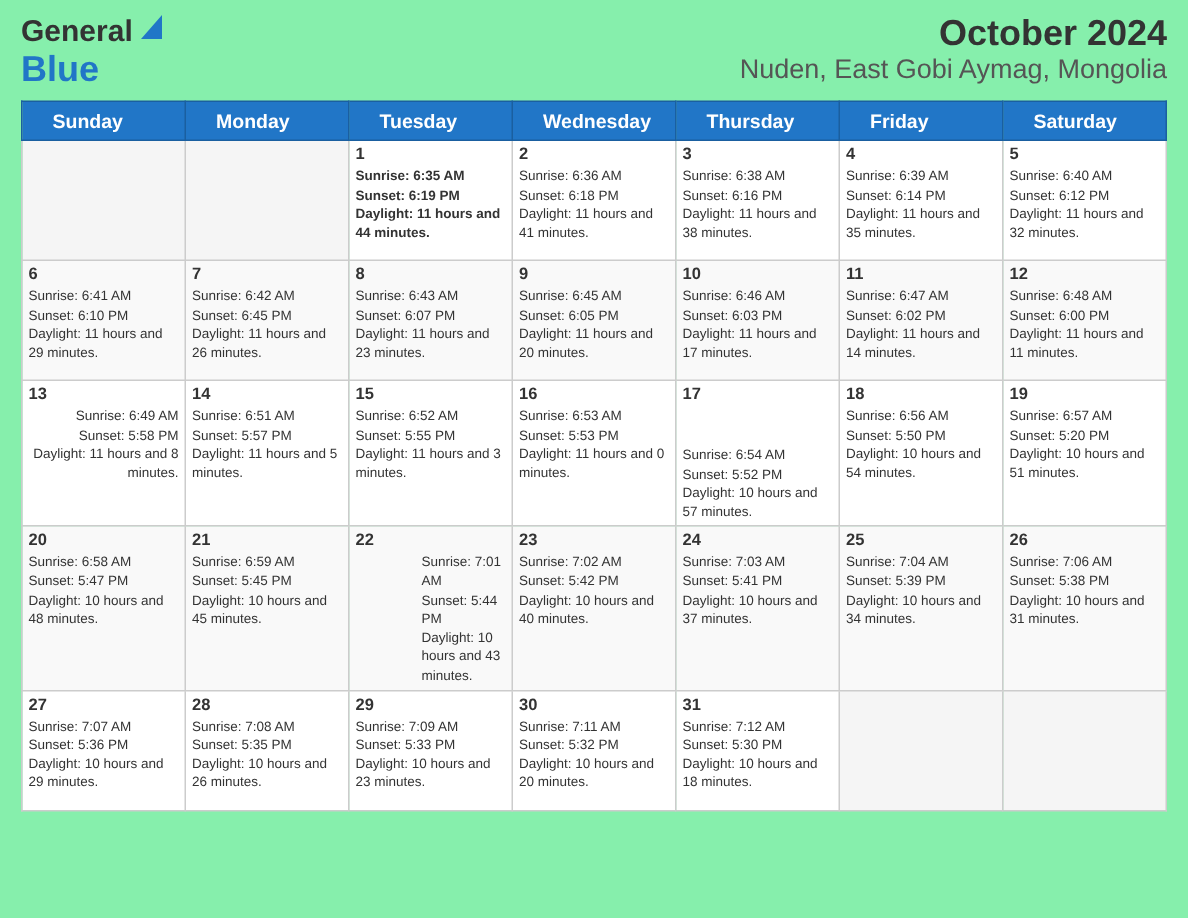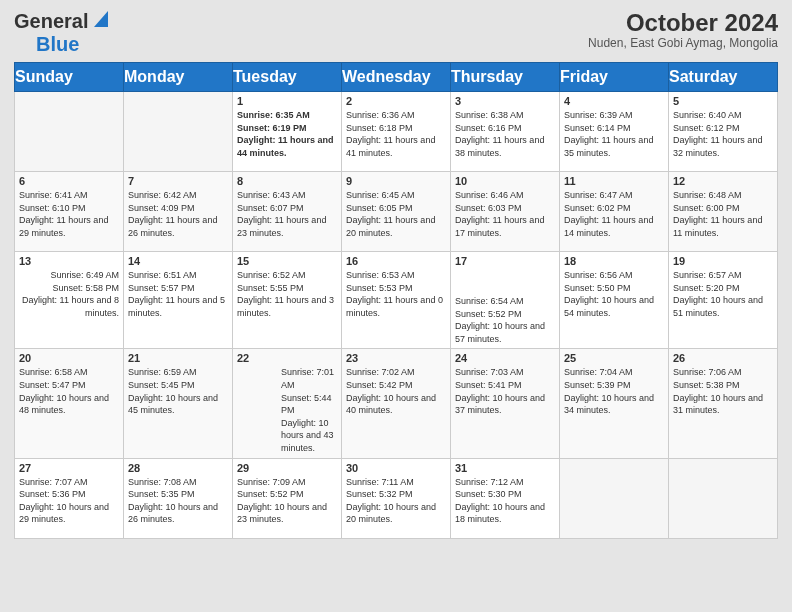--- a/index.html
+++ b/index.html
@@ -6,21 +6,21 @@
     body {
       font-family: Arial, sans-serif;
       background: #fff;
       width: 792px;
       height: 612px;
       overflow: hidden;
     }
     .page {
       width: 792px;
       height: 612px;
-      background: #e5e5e5;
+      background: #86efac;
       padding: 10px 14px 8px 14px;
     }
     .header {
       display: flex;
       justify-content: space-between;
       align-items: flex-start;
       margin-bottom: 6px;
     }
     .logo {
       display: flex;
@@ -34,34 +34,34 @@
     .title-block {
       text-align: right;
     }
     .month-title {
       font-size: 24px;
       font-weight: bold;
       color: #333;
       line-height: 1.1;
     }
     .location {
-      font-size: 12px;
+      font-size: 18px;
       color: #555;
     }
     table {
       width: 100%;
       border-collapse: collapse;
       table-layout: fixed;
     }
     th {
       background: #2176c7;
       color: #fff;
-      font-size: 16px;
+      font-size: 13px;
       font-weight: bold;
-      padding: 5px 0;
+      padding: 5px 20px;
       text-align: left;
       border: 1px solid #1a5fa0;
     }
     td {
       border: 1px solid #ccc;
       vertical-align: top;
       padding: 3px 4px;
       font-size: 9.5px;
       color: #333;
       height: 80px;
@@ -96,21 +96,21 @@
     <div class="logo">
       <div class="logo-line">
         <span style="font-size:20px;font-weight:bold;color:#333;">General</span>
         <span style="display:inline-block;margin-left:2px;">
           <svg width="18" height="18" viewBox="0 0 18 18">
             <polygon points="4,16 18,0 18,16" fill="#2176c7"></polygon>
           </svg>
         </span>
       </div>
       <div>
-        <span style="font-size:20px;font-weight:bold;color:#2176c7;margin-left:22px;">Blue</span>
+        <span style="font-size:24px;font-weight:bold;color:#2176c7;">Blue</span>
       </div>
     </div>
     <div class="title-block">
       <div class="month-title">October 2024</div>
       <div class="location">Nuden, East Gobi Aymag, Mongolia</div>
     </div>
   </div>
 
   <table>
     <thead>
@@ -162,21 +162,21 @@
         <tr>
           <td>
             <span class="day-num">6</span>
             <div class="cell-info" style="white-space: pre-line;">Sunrise: 6:41 AM
 Sunset: 6:10 PM
 Daylight: 11 hours and 29 minutes.</div>
           </td>
           <td>
             <span class="day-num">7</span>
             <div class="cell-info" style="white-space: pre-line;">Sunrise: 6:42 AM
-Sunset: 4:09 PM
+Sunset: 6:45 PM
 Daylight: 11 hours and 26 minutes.</div>
           </td>
           <td>
             <span class="day-num">8</span>
             <div class="cell-info" style="white-space: pre-line;">Sunrise: 6:43 AM
 Sunset: 6:07 PM
 Daylight: 11 hours and 23 minutes.</div>
           </td>
           <td>
             <span class="day-num">9</span>
@@ -300,21 +300,21 @@
           </td>
           <td>
             <span class="day-num">28</span>
             <div class="cell-info" style="white-space: pre-line;">Sunrise: 7:08 AM
 Sunset: 5:35 PM
 Daylight: 10 hours and 26 minutes.</div>
           </td>
           <td>
             <span class="day-num">29</span>
             <div class="cell-info" style="white-space: pre-line;">Sunrise: 7:09 AM
-Sunset: 5:52 PM
+Sunset: 5:33 PM
 Daylight: 10 hours and 23 minutes.</div>
           </td>
           <td>
             <span class="day-num">30</span>
             <div class="cell-info" style="white-space: pre-line;">Sunrise: 7:11 AM
 Sunset: 5:32 PM
 Daylight: 10 hours and 20 minutes.</div>
           </td>
           <td>
             <span class="day-num">31</span>

